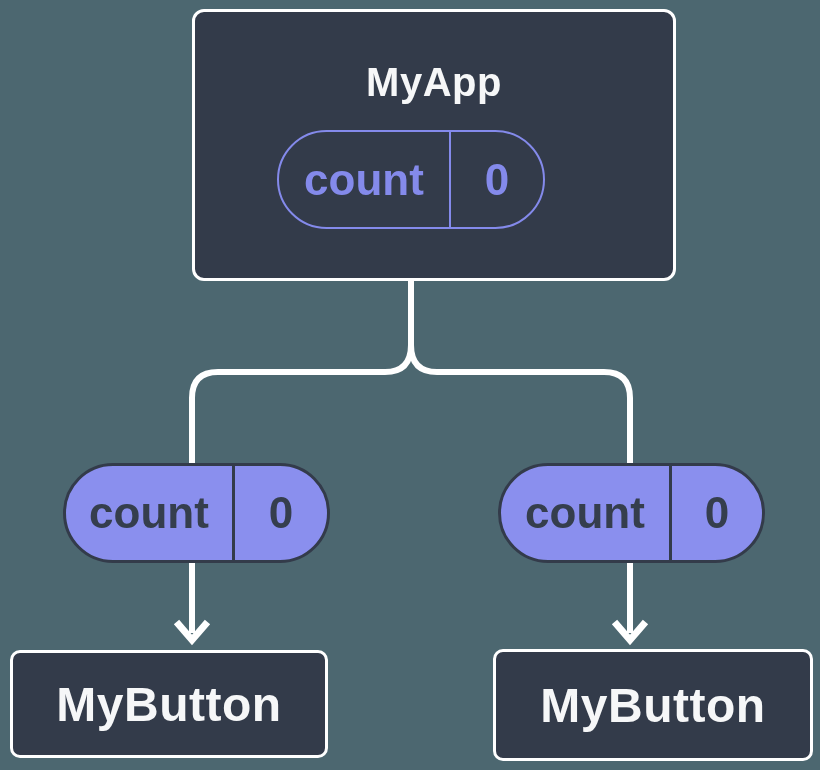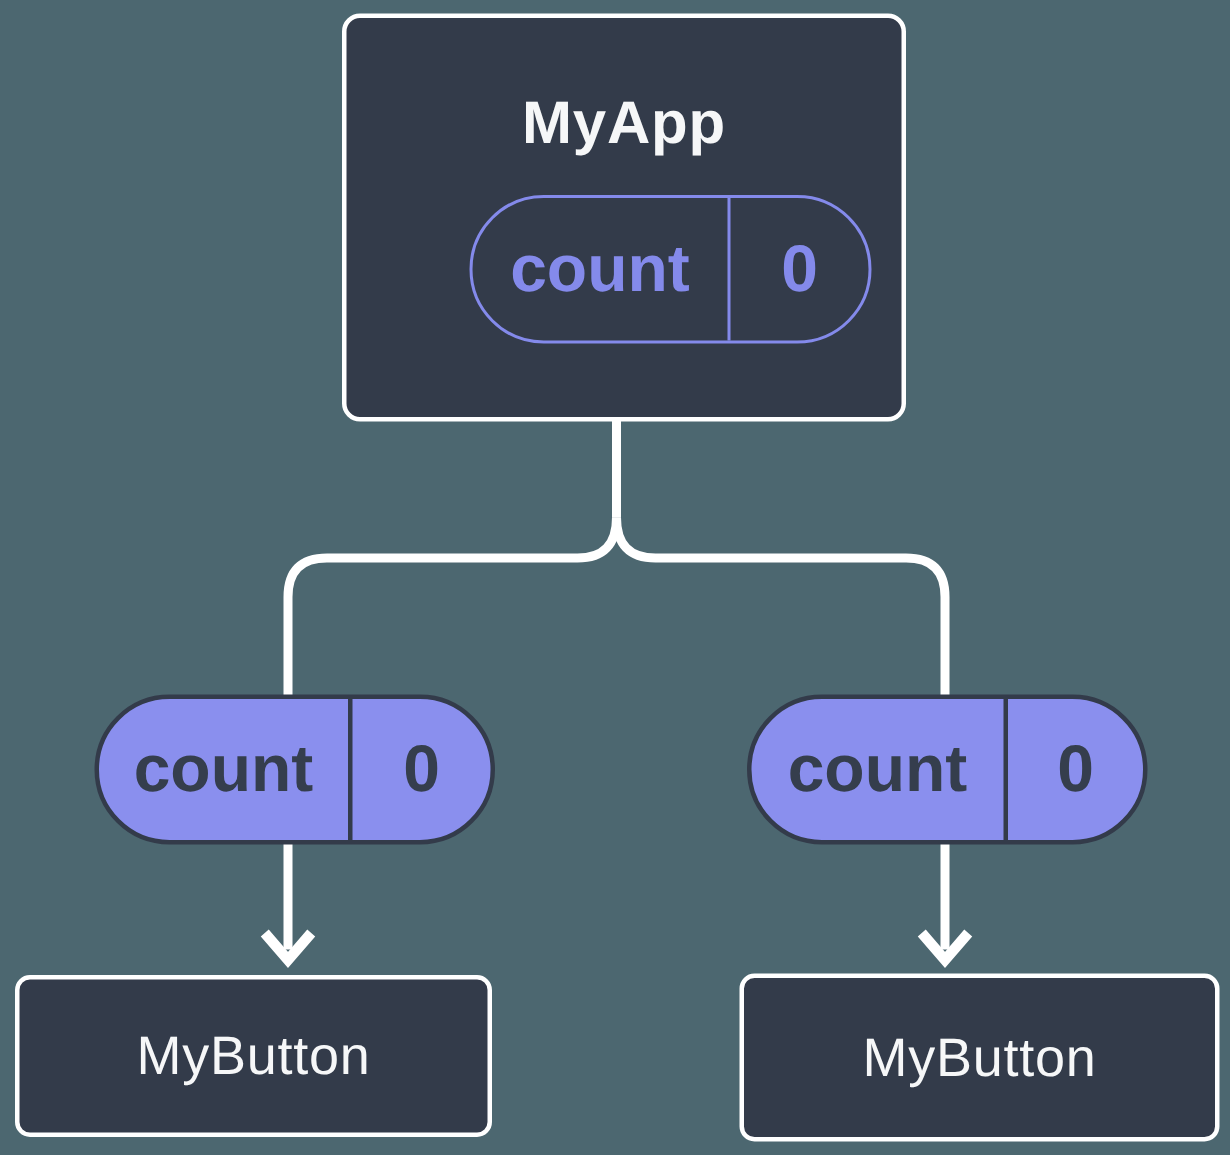--- a/index.html
+++ b/index.html
@@ -23,32 +23,32 @@
   .edges{position:absolute;left:0;top:0;width:820px;height:770px;z-index:0;}
   .edges path{stroke:var(--edge);fill:none;}
   .edge-line{stroke-width:6px;}
   .arrowhead{stroke-width:7px;stroke-linejoin:miter;}
   .node{
     position:absolute;z-index:1;
     background:var(--node-fill);
     border:3px solid var(--node-border);
     box-sizing:border-box;
   }
-  .node-root{left:192px;top:9px;width:376px;height:272px;border-radius:12px;margin-left:36px;}
+  .node-root{left:192px;top:9px;width:484px;height:272px;border-radius:12px;}
   .node-title{
     position:absolute;left:0;right:0;top:46px;
     text-align:center;
     font-size:40px;font-weight:700;line-height:48px;
     color:var(--title-text);
     letter-spacing:0.5px;
   }
   .node-button{
     display:flex;align-items:center;justify-content:center;
     border-radius:10px;
-    font-size:36px;font-weight:400;color:var(--title-text);
+    font-size:48px;font-weight:700;color:var(--title-text);
     letter-spacing:0.5px;
   }
   .node-button-left{left:10px;top:650px;width:318px;height:108px;}
   .node-button-right{left:493px;top:649px;width:320px;height:112px;}
   .pill{
     position:absolute;z-index:1;
     display:flex;box-sizing:border-box;
     border-radius:50px;
     font-size:44px;font-weight:700;
   }

